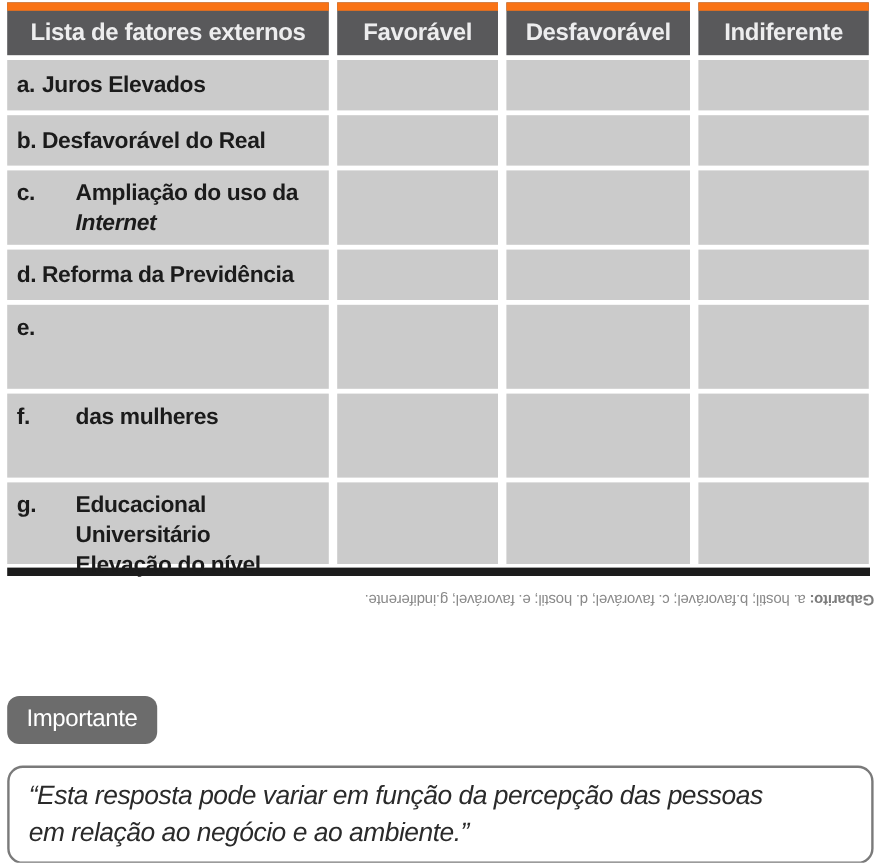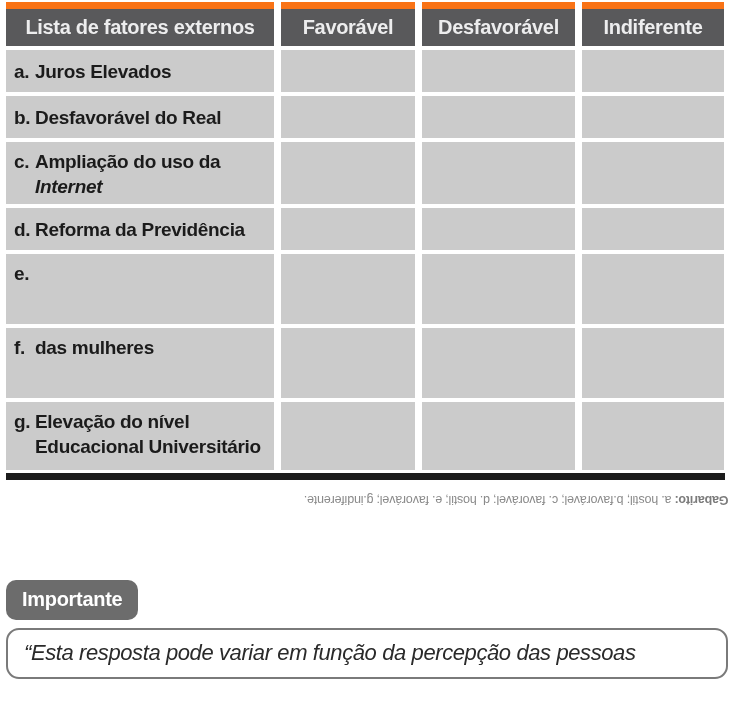--- a/index.html
+++ b/index.html
@@ -47,21 +47,21 @@
   }
   .label-cell .letter {
     width: 21px;
     flex: 0 0 21px;
     align-self: flex-start;
   }
   .label-cell.single .letter { align-self: center; }
   .lines { display: flex; flex-direction: column; }
   .r-single { height: 42px; }
   .r-c      { height: 62px; }
-  .r-c .lines, .r-e .lines, .r-f .lines, .r-g .lines { padding-top: 7px; }
+  .r-c .lines, .r-e .lines, .r-f .lines, .r-g .lines { padding-top: 7px; margin-left: 28px; }
   .r-c .letter, .r-e .letter, .r-f .letter, .r-g .letter { padding-top: 7px; }
   .r-c.label-cell, .r-e.label-cell, .r-f.label-cell, .r-g.label-cell { align-items: flex-start; }
   .r-e      { height: 70px; }
   .r-f      { height: 70px; }
   .r-g      { height: 68px; }
   .italic { font-style: italic; }
 
   .bottom-bar {
     width: 719px;
     height: 7px;
@@ -84,28 +84,28 @@
     white-space: nowrap;
   }
   .answer-key .ak-label { font-weight: bold; color: #7c7c7c; }
 
   
   .importante-badge {
     display: inline-block;
     margin-top: 73px;
     background: #6c6c6c;
     color: #ffffff;
-    font-weight: bold;
+    font-weight: normal;
     font-size: 20px;
     letter-spacing: -0.3px;
     padding: 8px 16px 9px 16px;
     border-radius: 10px;
   }
   .quote-box {
-    margin-top: 8px;
+    margin-top: 18px;
     width: 722px;
     border: 2px solid #7a7a7a;
     border-radius: 13px;
     padding: 7px 14px 9px 16px;
     background: #ffffff;
   }
   .quote-box .q-line {
     font-style: italic;
     font-size: 22px;
     line-height: 31px;
@@ -178,33 +178,34 @@
       <span>das mulheres</span>
     </span>
   </div>
   <div class="td r-f"></div>
   <div class="td r-f"></div>
   <div class="td r-f"></div>
 
   <div class="td label-cell r-g">
     <span class="letter">g.</span>
     <span class="lines">
+      <span>Educacional Universitário</span>
       <span>Elevação do nível</span>
-      <span>Educacional Universitário</span>
     </span>
   </div>
   <div class="td r-g"></div>
   <div class="td r-g"></div>
   <div class="td r-g"></div>
 </div>
 
 <div class="bottom-bar"></div>
 
 <div class="answer-key-wrap">
   <div class="answer-key"><span class="ak-label">Gabarito:</span><span> a. hostil; b.favorável; c. favorável; d. hostil; e. favorável; g.indiferente.</span></div>
 </div>
 
 <div>
   <span class="importante-badge">Importante</span>
 </div>
 <div class="quote-box">
   <div class="q-line">“Esta resposta pode variar em função da percepção das pessoas</div>
+  <div class="q-line">em relação ao negócio e ao ambiente.”</div>
 </div>
 
 </body></html>

